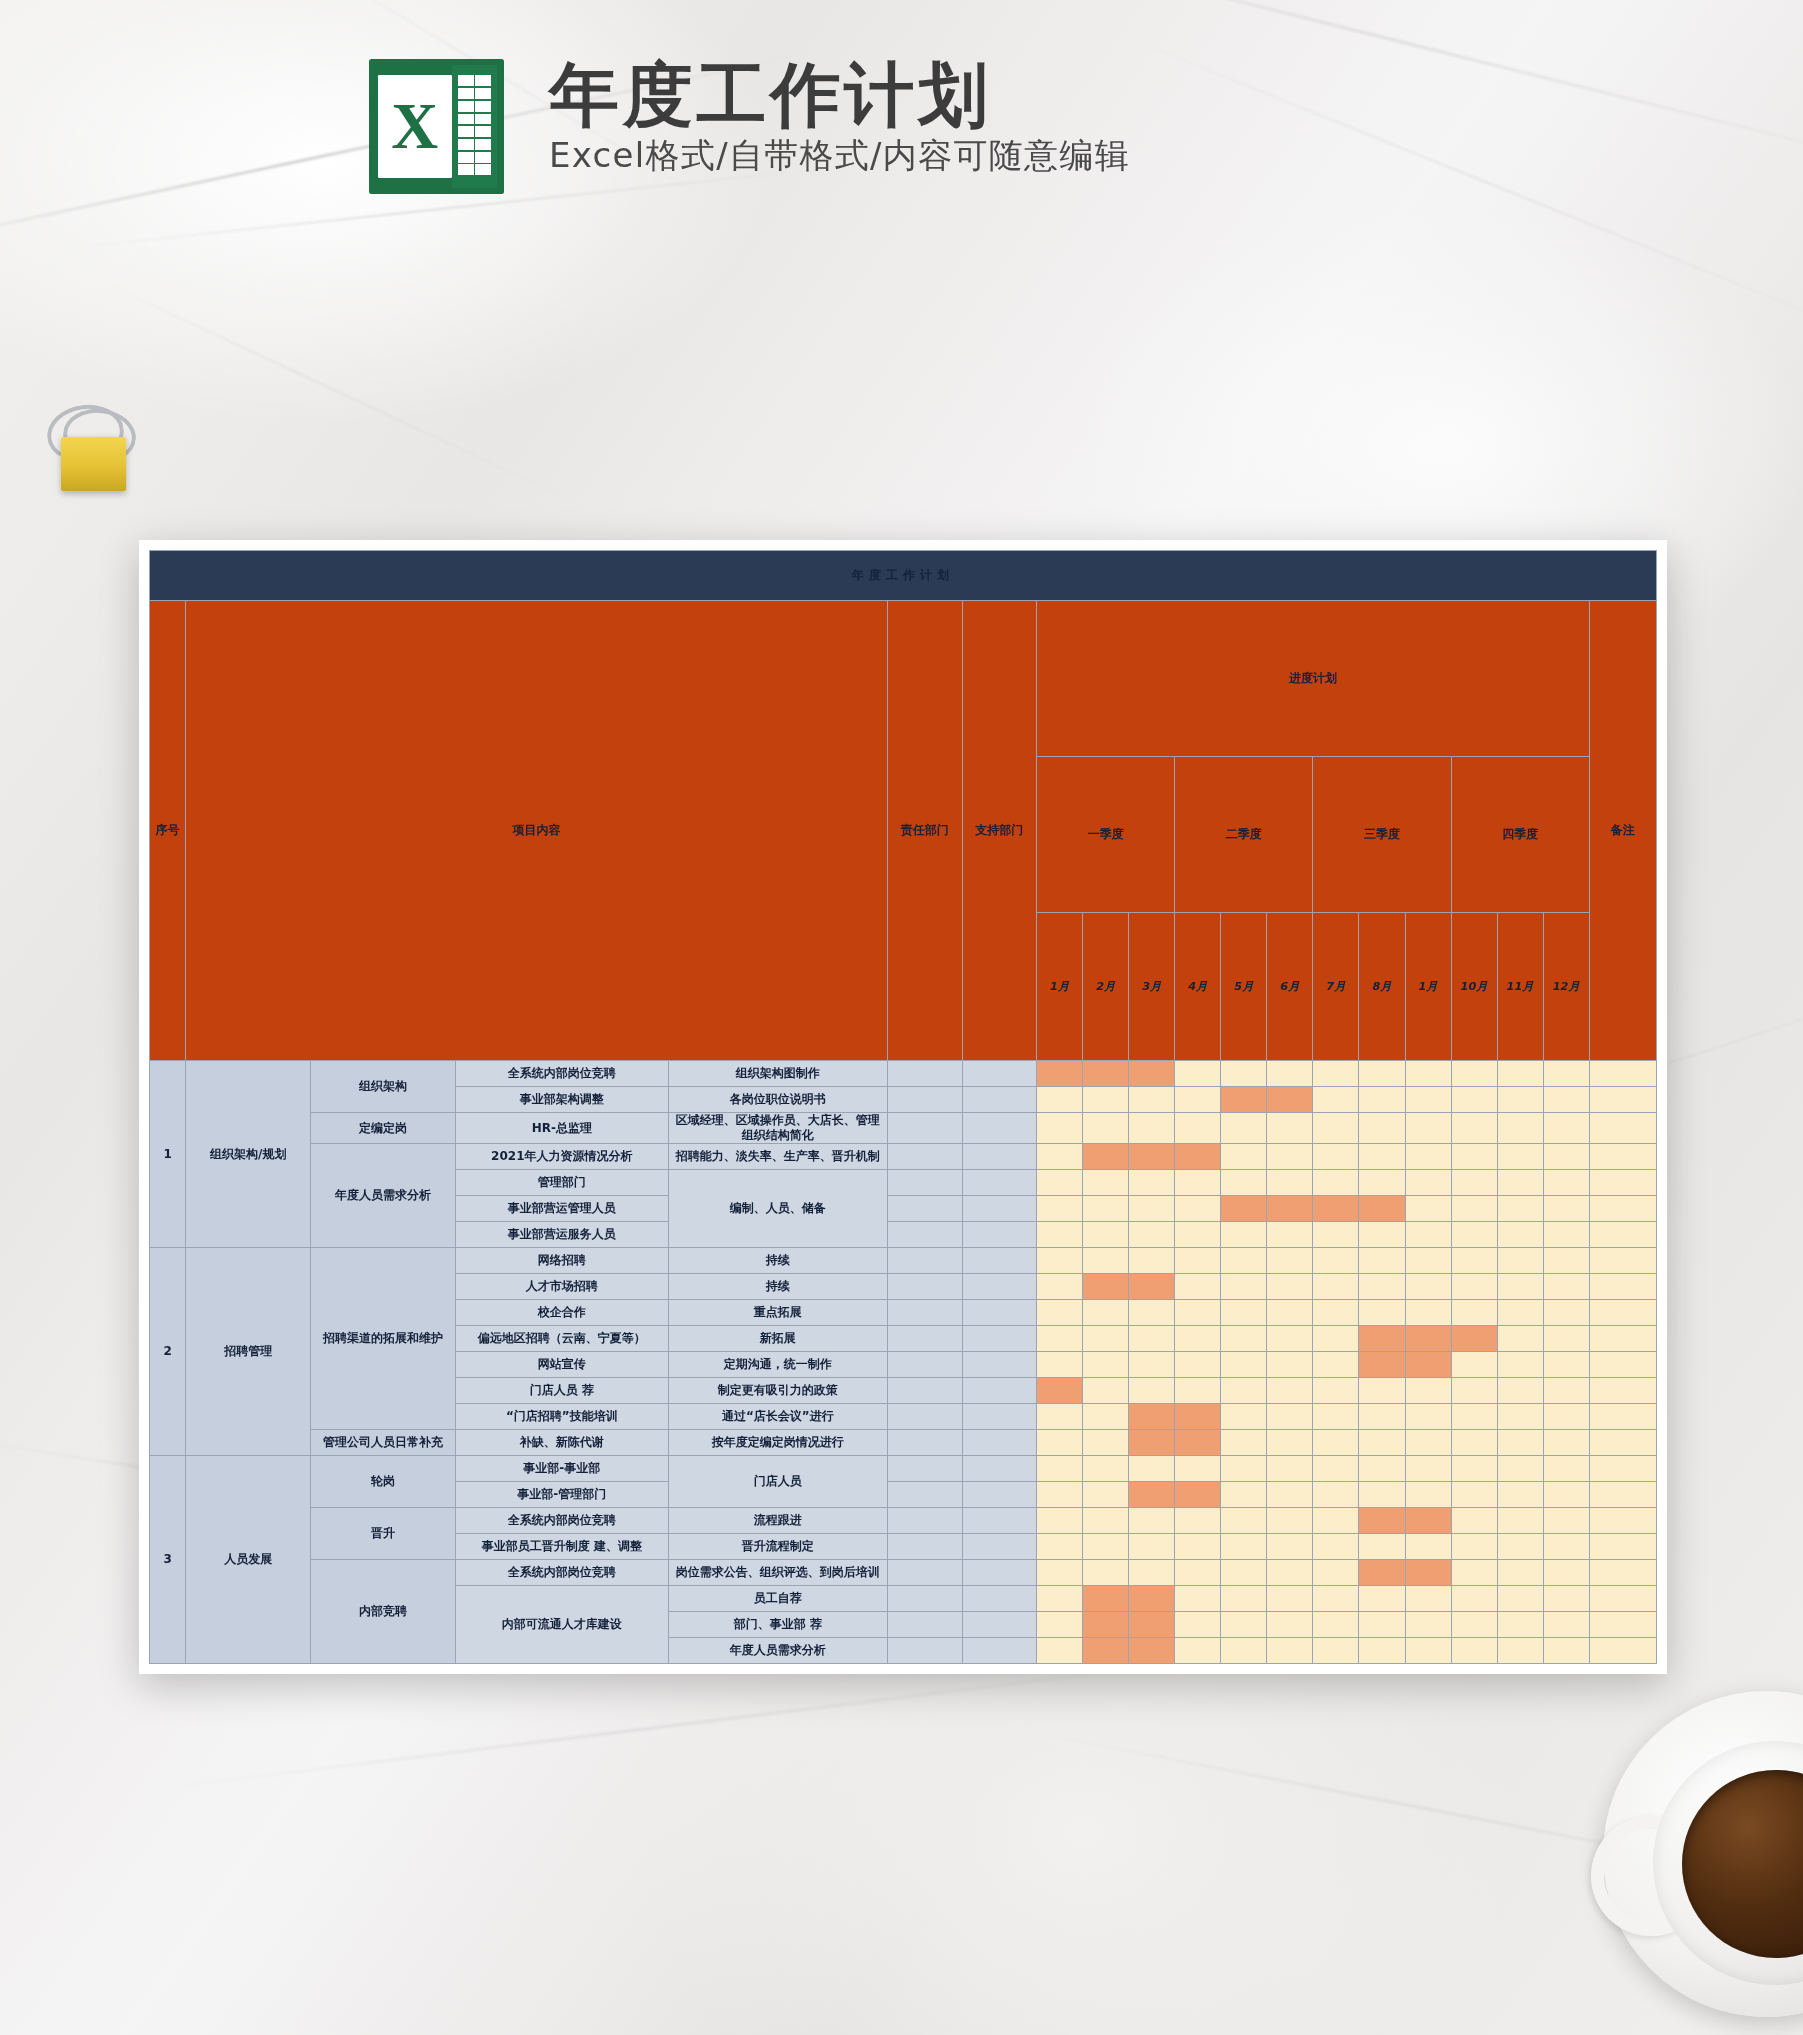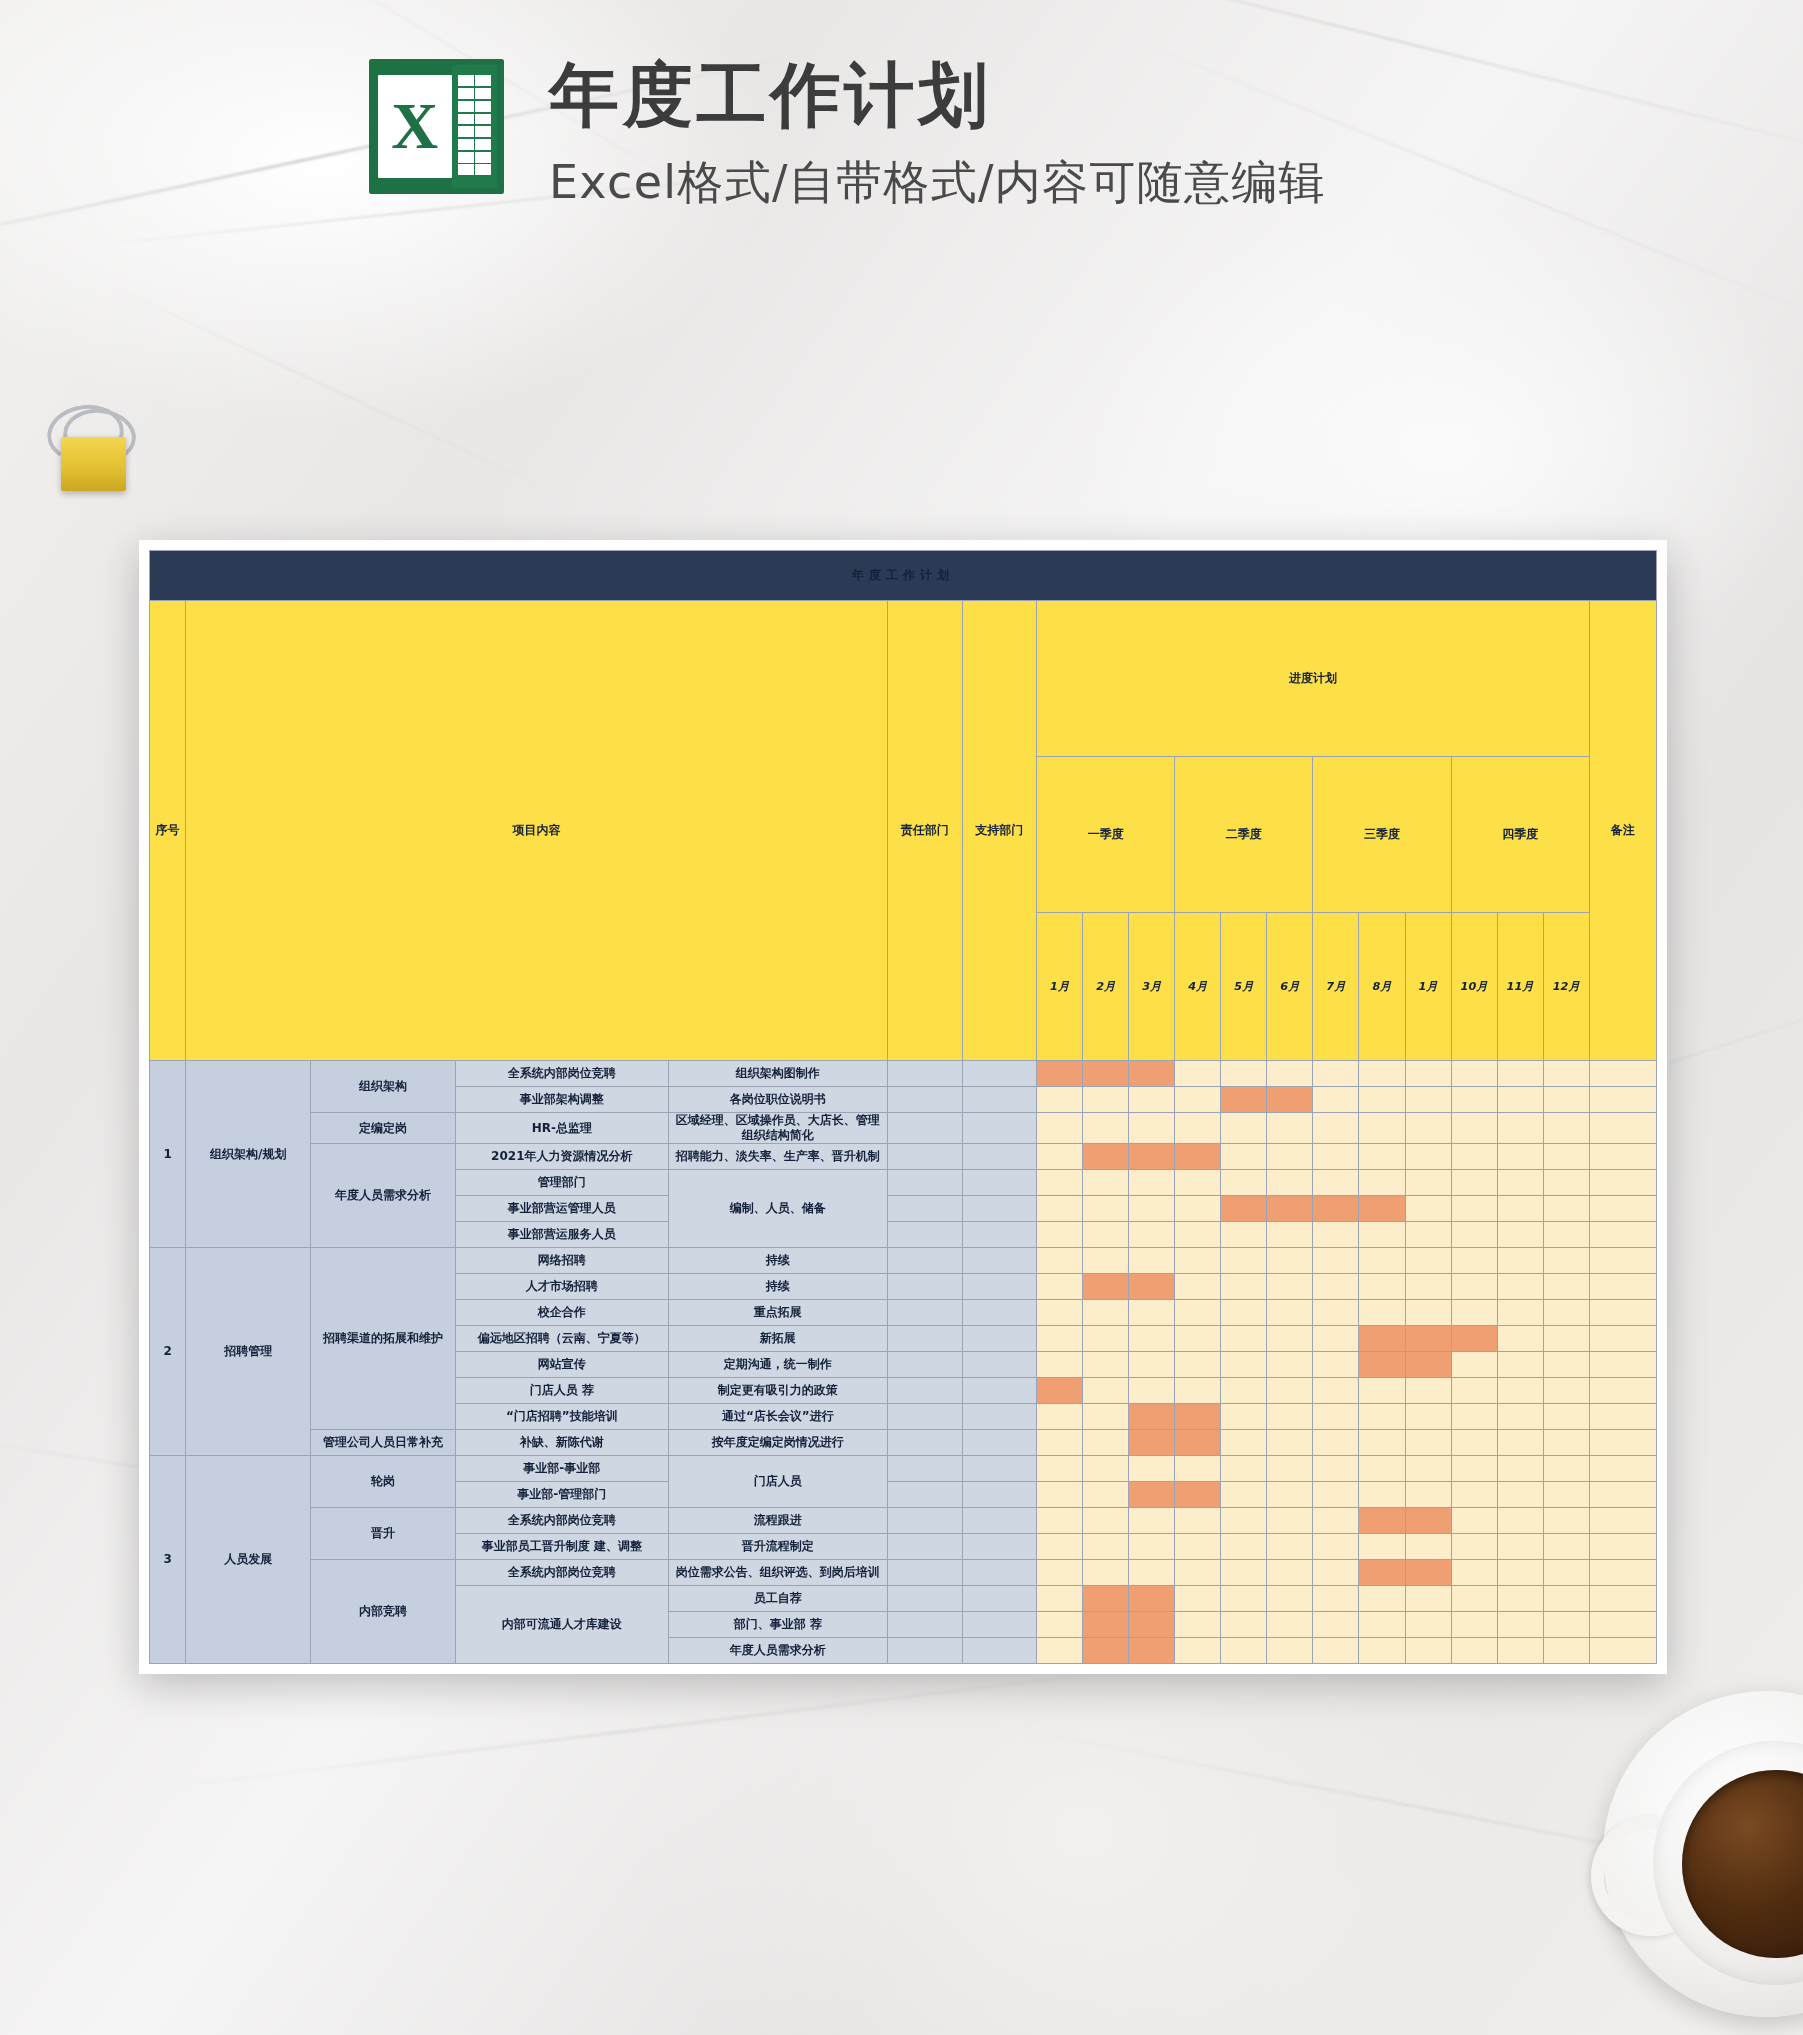--- a/index.html
+++ b/index.html
@@ -104,23 +104,22 @@
   .title-main {
     font-family: "DejaVu Sans", sans-serif;
     font-size: 70px;
     font-weight: bold;
     color: #3c3c3c;
     letter-spacing: 3.8px;
     line-height: 1.05;
     white-space: nowrap;
   }
   .title-sub {
-    margin-top: 19px;
     font-family: "DejaVu Sans", sans-serif;
-    font-size: 46px;
+    font-size: 34px;
     color: #4a4a4a;
     letter-spacing: 1.3px;
     white-space: nowrap;
   }
 
   
   .clip {
     position: absolute;
     left: 38px;
     top: 401px;
@@ -222,21 +221,21 @@
   .banner td {
     background: #2b3a55;
     color: #ffffff;
     font-size: 29px;
     letter-spacing: 5px;
     height: 49px;
     border-color: #2b3a55;
   }
 
   .hdr td {
-    background: #fde047;
+    background: #c2410c;
     color: #ffffff;
     border-color: #6b7689;
     font-size: 13px;
   }
   .hdr td.month { font-size: 11.3px; font-style: italic; }
 
   td.lbl { background: #c6cfdd; }
   td.lbl2 { background: #c6cfdd; }
   td.cell { background: #cfd7e3; }
   td.gantt { background: #fdeecb; }

